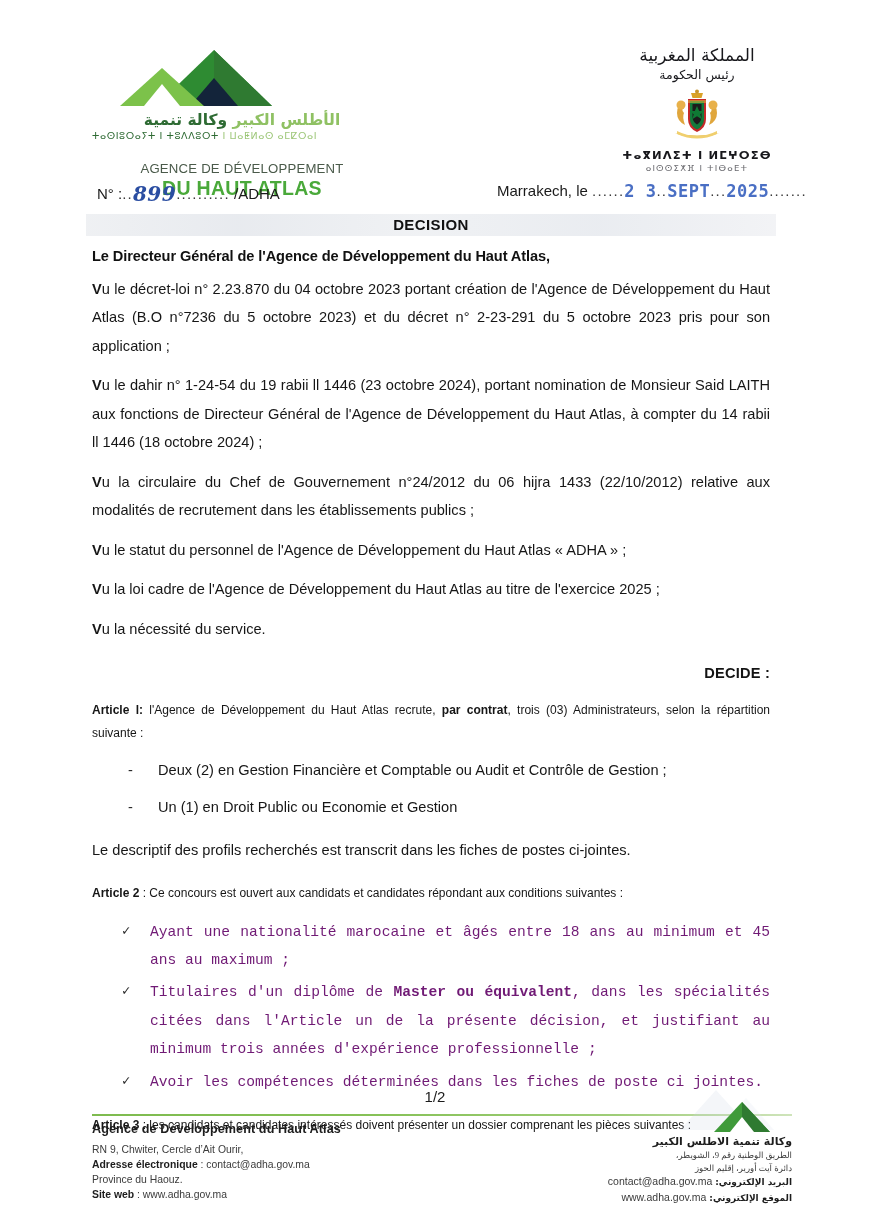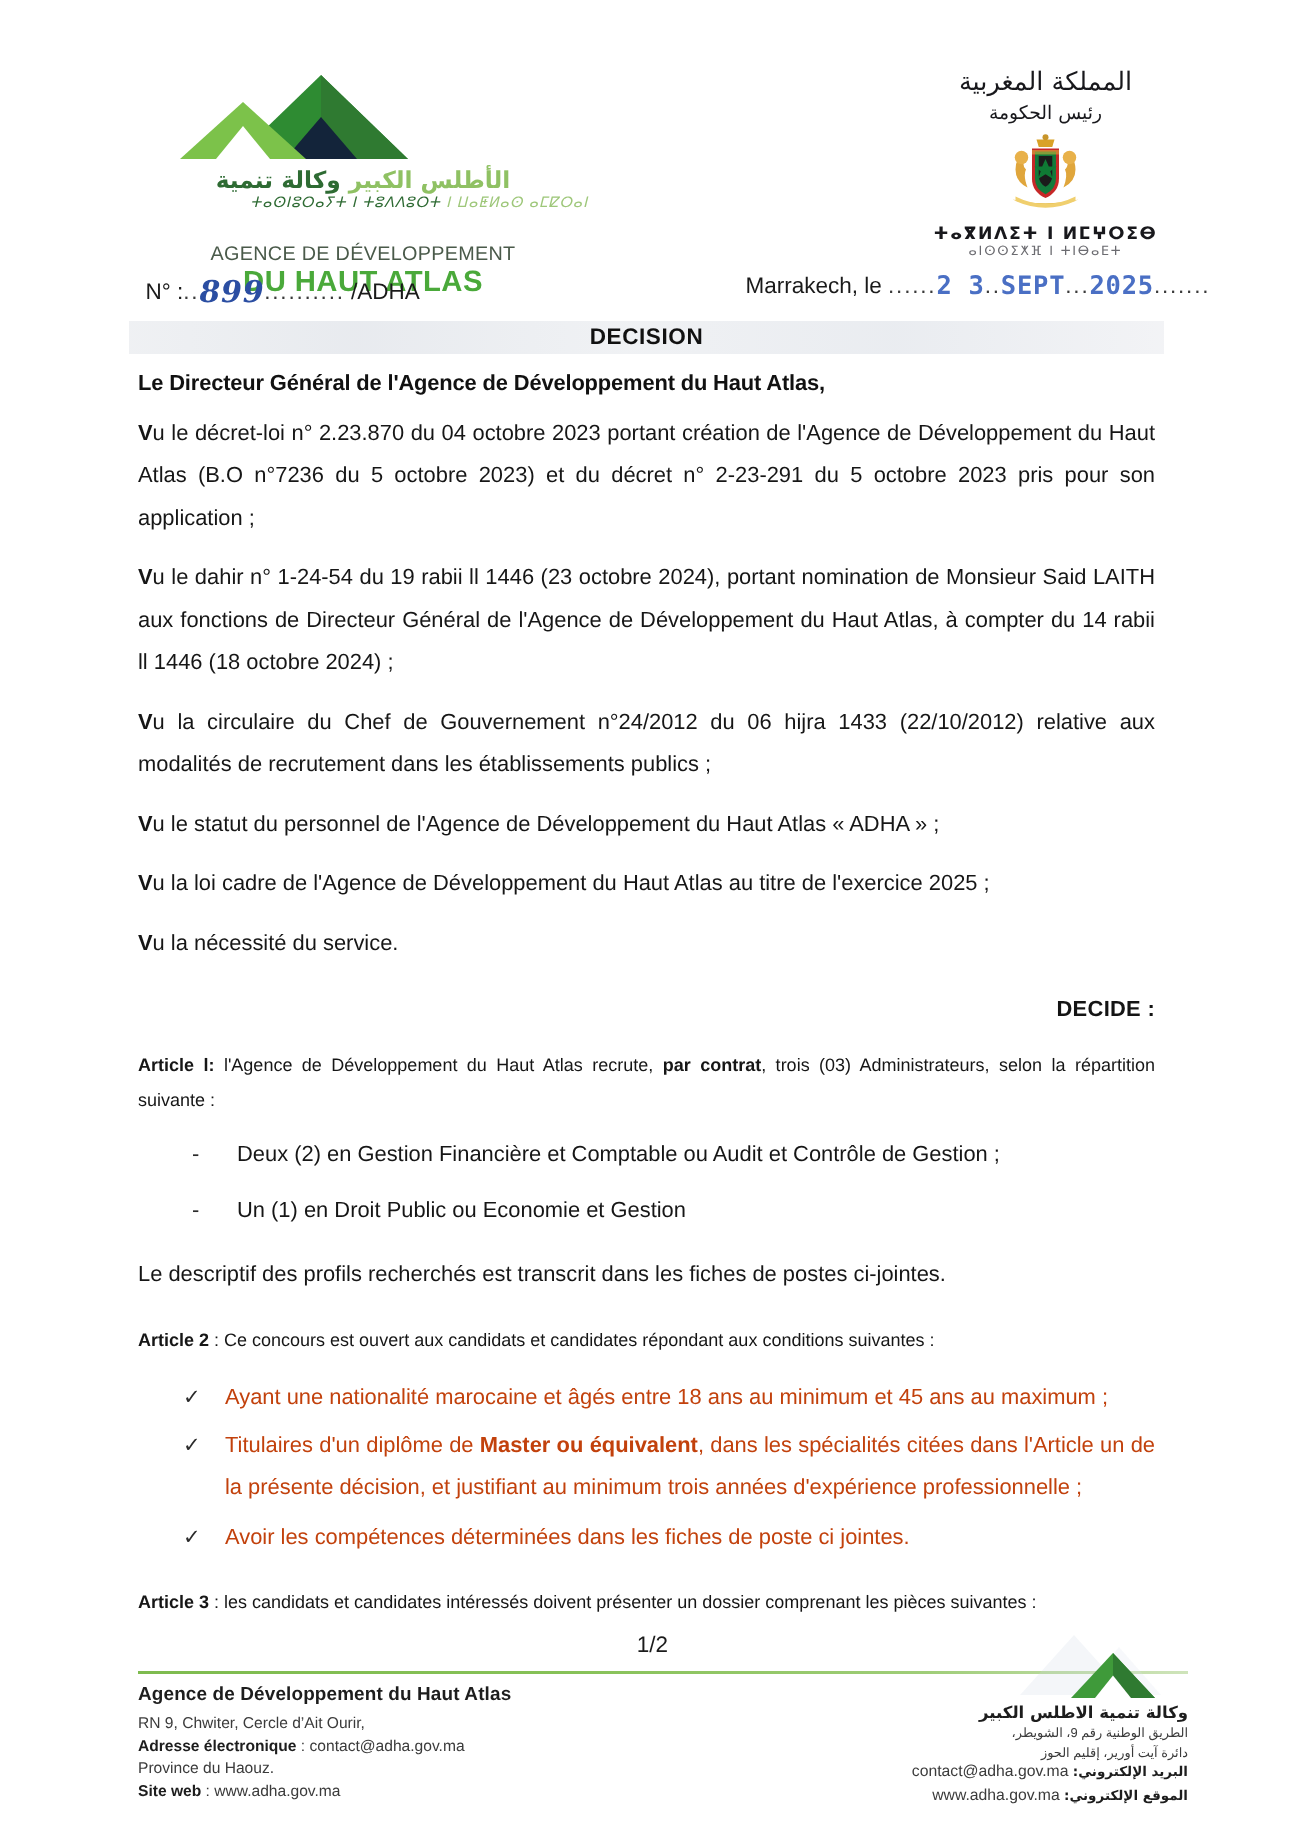--- a/index.html
+++ b/index.html
@@ -24,22 +24,22 @@
     font-family:"DejaVu Sans",sans-serif;
     font-size:15.5px;font-weight:bold;
     direction:rtl;text-align:center;
     line-height:1.15;letter-spacing:.3px;
     margin-top:2px;
   }
   .agency-ar .dk{color:#2e6b33;}
   .agency-ar .lt{color:#8fc163;}
   .agency-tif{
     font-family:"DejaVu Sans",sans-serif;
-    font-size:9.5px;text-align:right;letter-spacing:.6px;
-    line-height:1.1;margin-top:1px;font-style:italic;
+    font-size:9.5px;text-align:left;letter-spacing:.6px;
+    line-height:1.1;margin-top:1px;
   }
   .agency-tif .dk{color:#2f6b34;}
   .agency-tif .lt{color:#9ec77a;}
   .agency-fr1{
     font-size:13.2px;font-weight:normal;color:#4a5a4a;
     text-align:center;letter-spacing:.2px;line-height:1.2;margin-top:20px;
   }
   .agency-fr2{
     font-size:19.5px;font-weight:bold;color:#4aa93a;
     text-align:center;letter-spacing:.3px;line-height:1.15;
@@ -114,21 +114,21 @@
   ul.dashlist{list-style:none;margin:10px 0 0 0;padding:0 0 0 30px;}
   ul.dashlist li{
     position:relative;font-size:14.6px;line-height:1.95;padding-left:36px;margin-top:9px;color:#161616;
   }
   ul.dashlist li::before{
     content:"-";position:absolute;left:6px;top:0;color:#2b2b2b;
   }
   ul.checklist{list-style:none;margin:12px 0 0 0;padding:0 0 0 26px;}
   ul.checklist li{
     position:relative;font-size:14.6px;line-height:1.95;padding-left:32px;margin-top:4px;
-    color:#c2410c;text-align:justify;
+    color:#701a75;text-align:justify;font-family:Liberation Mono, monospace;
   }
   ul.checklist li::before{
     content:"\2713";position:absolute;left:4px;top:0;color:#2b2b2b;font-size:14px;
   }
 
   
   .footer{position:absolute;left:0;right:0;bottom:0;height:150px;}
   .pageno{
     position:absolute;left:0;right:0;top:8px;text-align:center;
     font-size:15px;color:#1b1b1b;
@@ -141,21 +141,21 @@
   .foot-title{font-size:12.6px;font-weight:bold;color:#1d1d1d;letter-spacing:.1px;}
   .foot-lines{margin-top:6px;font-size:10.4px;color:#3b3b3b;line-height:1.45;}
   .foot-lines b{color:#1d1d1d;}
 
   .foot-right{position:absolute;right:78px;top:20px;width:250px;text-align:right;}
   .foot-ar-title{
     font-family:"DejaVu Sans",sans-serif;direction:rtl;
     font-size:11px;font-weight:bold;color:#1d1d1d;line-height:1.3;
   }
   .foot-ar-line{
-    font-family:Liberation Sans, sans-serif;direction:rtl;
+    font-family:Liberation Serif, serif;direction:rtl;
     font-size:8.6px;color:#3b3b3b;line-height:1.45;
   }
   .foot-ar-contact{
     font-family:"DejaVu Sans",sans-serif;direction:rtl;
     font-size:9px;color:#3b3b3b;line-height:1.5;
   }
   .foot-ar-contact .lbl{font-weight:bold;color:#1d1d1d;}
   .foot-ar-contact .val{
     font-family:"Liberation Sans",sans-serif;direction:ltr;unicode-bidi:embed;color:#3b3b3b;font-size:10.5px;
   }

